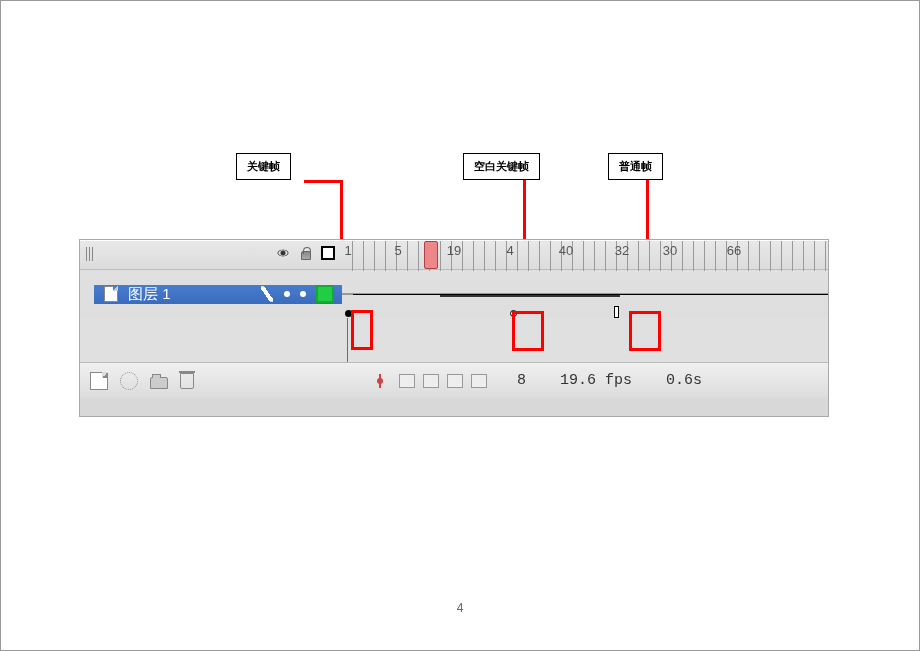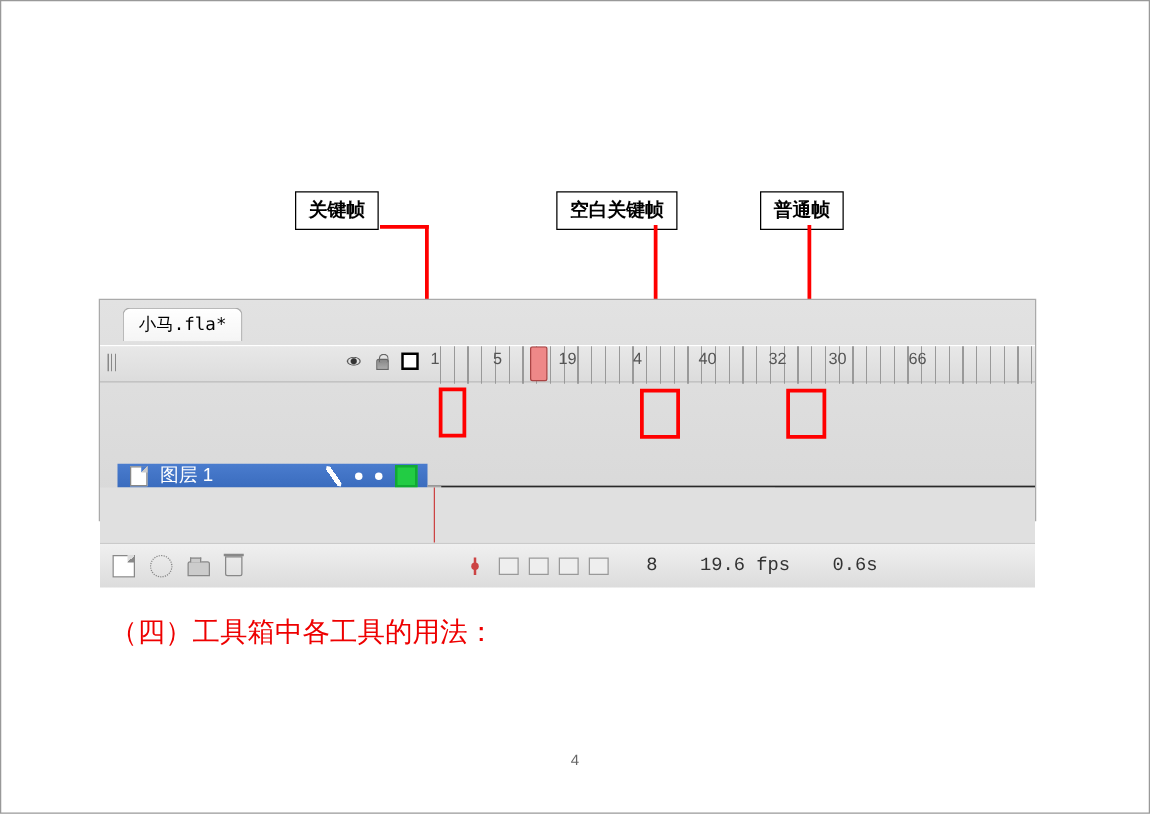--- a/index.html
+++ b/index.html
@@ -6,25 +6,25 @@
     body { font-family: "SimSun", "Microsoft YaHei", sans-serif; background: #fff; width: 920px; height: 651px; position: relative; }
     
     .page { position: relative; width: 920px; height: 651px; border: 1px solid #999; }
     
     
     .annotation-box {
       position: absolute;
       background: #fff;
       border: 1px solid #000;
       padding: 5px 10px;
-      font-size: 15px;
+      font-size: 11px;
       font-weight: bold;
     }
     .ann-keyframe { left: 235px; top: 152px; }
-    .ann-blankkey { left: 444px; top: 152px; text-align: center; }
+    .ann-blankkey { left: 462px; top: 152px; text-align: center; }
     .ann-normal   { left: 607px; top: 152px; }
     
     
     .red-line { position: absolute; background: #f00; }
     .line1-h { left: 303px; top: 179px; width: 39px; height: 3px; }
     .line1-v { left: 339px; top: 179px; width: 3px; height: 62px; }
     .line2-v { left: 522px; top: 179px; width: 3px; height: 62px; }
     .line3-v { left: 645px; top: 179px; width: 3px; height: 62px; }
     
     
@@ -93,22 +93,21 @@
     }
     .ruler-numbers { position: absolute; top: 2px; left: 0; width: 100%; font-size: 13px; color: #555; font-family: Arial; }
     .ruler-num { position: absolute; transform: translateX(-50%); }
     .playhead-hdr { position: absolute; top: 0; width: 14px; height: 28px; background: #e88; border: 1px solid #a44; border-radius: 2px; }
     
     
     .layer-row {
       height: 48px;
       position: relative;
       display: flex;
-      align-items: flex-end;
-      margin-top: 36px;
+      align-items: center;
     }
     .layer-grip { width: 14px; background: linear-gradient(#eee,#ddd); border-right: 1px solid #bbb;
       background-image: repeating-linear-gradient(0deg,#bbb 0,#bbb 1px,transparent 1px,transparent 4px); }
     .layer-info {
       width: 248px;
       background: linear-gradient(#4a7cce, #3a6cbe);
       display: flex;
       align-items: center;
       padding: 0 10px;
       gap: 10px;
@@ -211,23 +210,20 @@
   <div class="red-line line1-v"></div>
   <div class="red-line line2-v"></div>
   <div class="red-line line3-v"></div>
 
   <div class="red-highlight hl1"></div>
   <div class="red-highlight hl2"></div>
   <div class="red-highlight hl3"></div>
 
   <div class="timeline-panel">
 
-    <div class="tab-row">
-      <div class="file-tab">小马.fla*</div>
-    </div>
 
     <div class="header-row">
       <div class="hdr-grip"></div>
       <div class="header-icons">
         <span class="hdr-icon eye"></span>
         <span class="hdr-icon lock"></span>
         <span class="hdr-icon outline-box"></span>
       </div>
       <div class="ruler">
         <div class="playhead-hdr" style="left: 82px;"></div>
@@ -285,16 +281,15 @@
         <span class="small-ico"></span>
       </div>
       <div class="pos-wrap">
         <span>8</span>
         <span>19.6 fps</span>
         <span>0.6s</span>
       </div>
     </div>
   </div>
 
-  <div class="section-heading">（四）工具箱中各工具的用法：</div>
 
   <div class="page-num">4</div>
 </div>
 
 </body></html>

